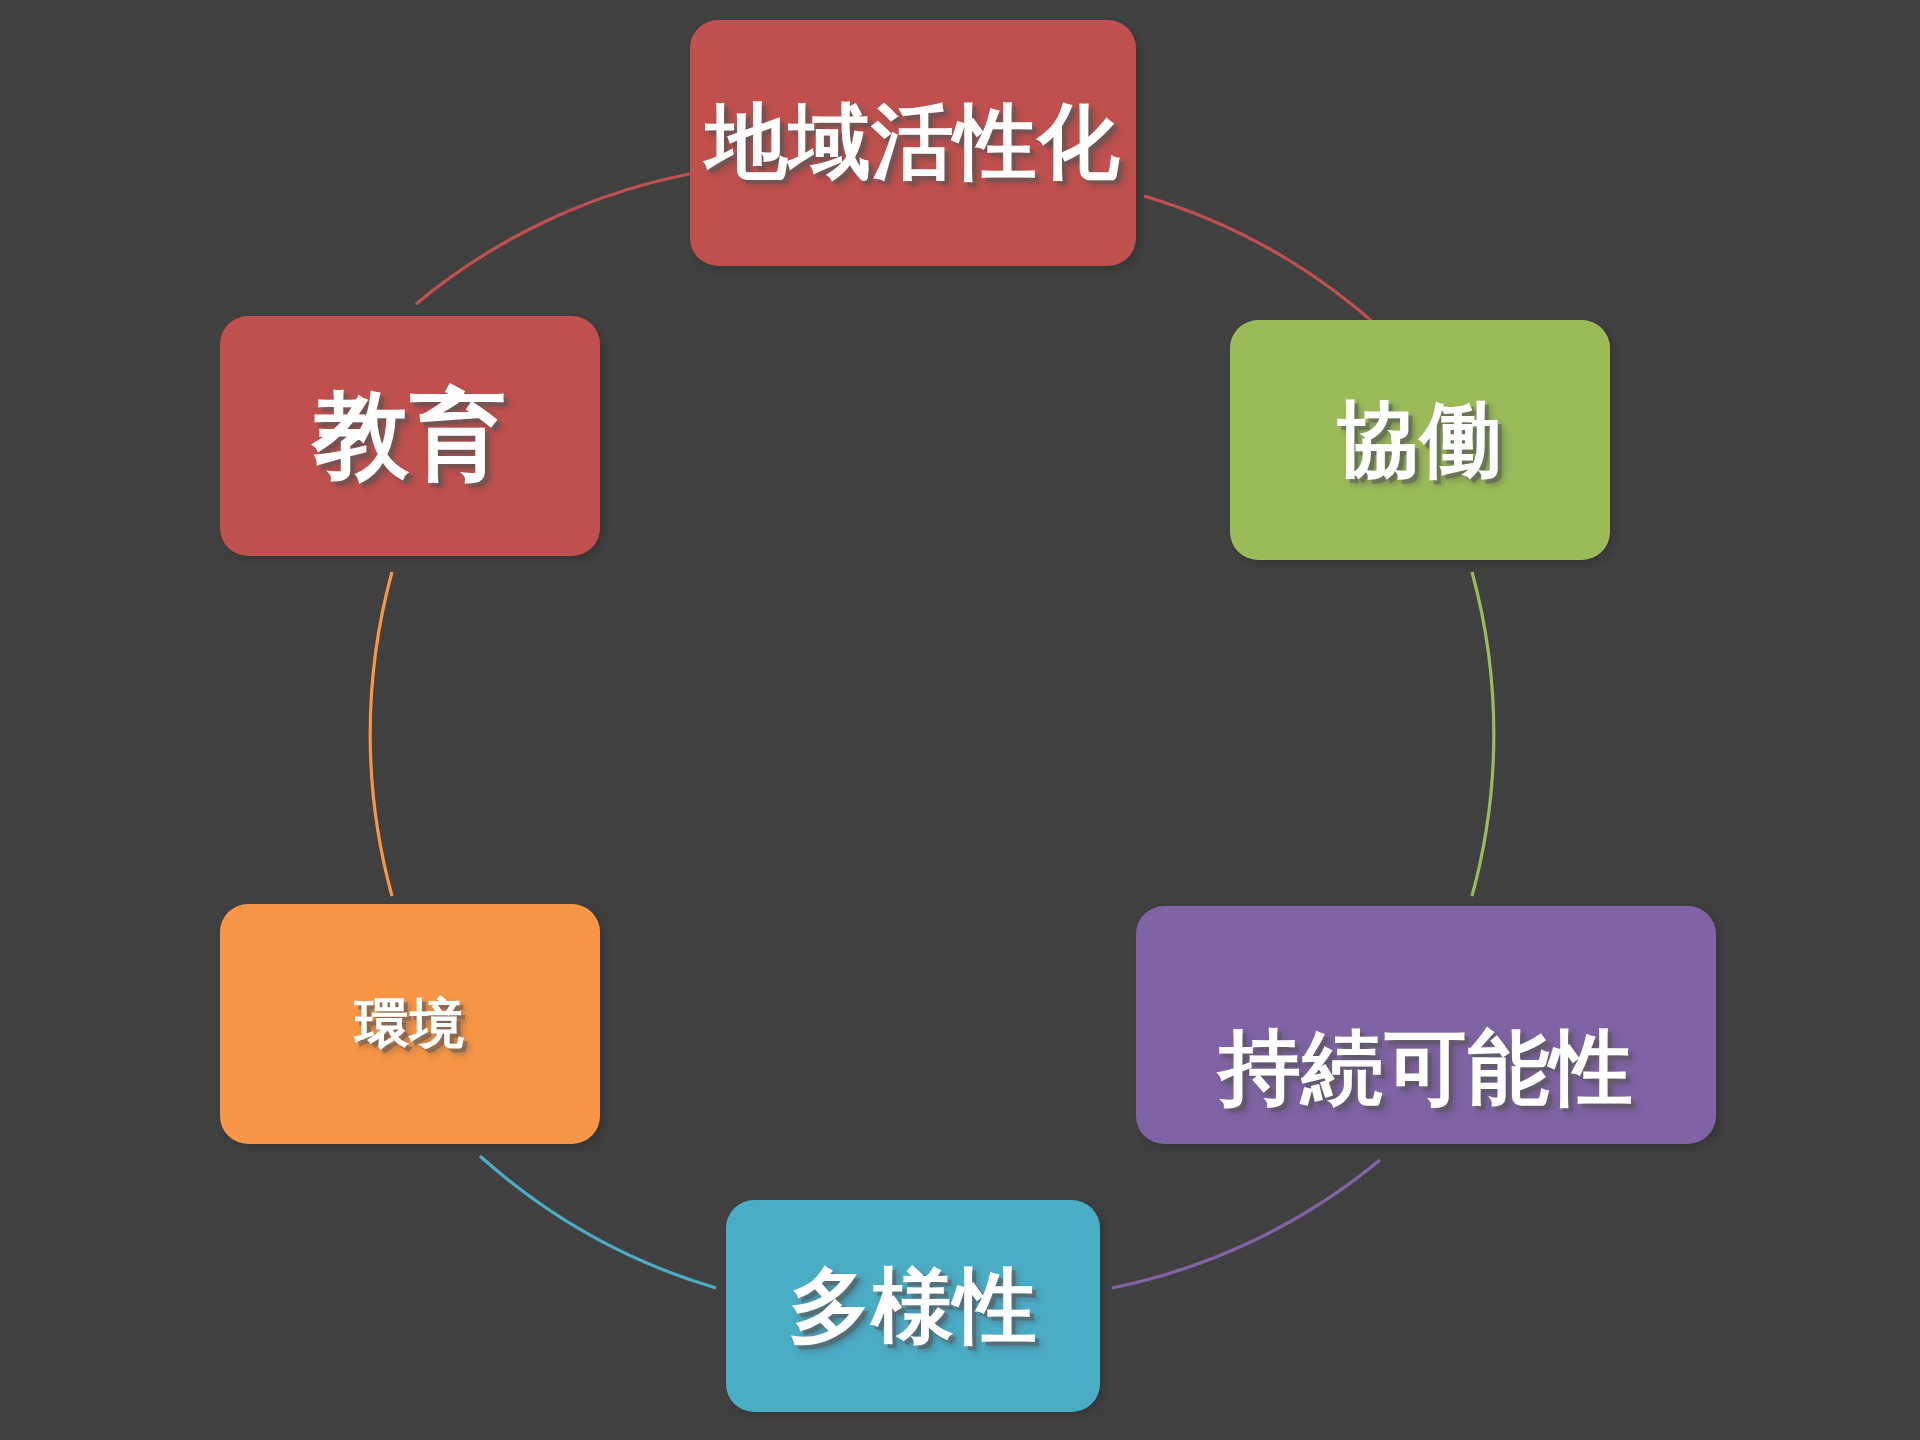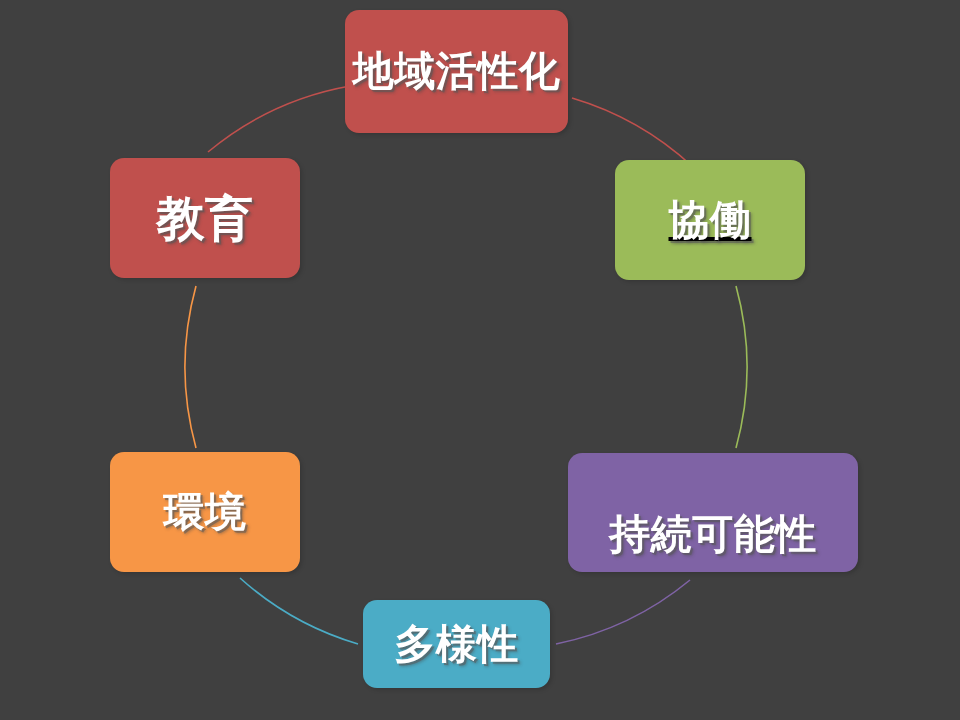--- a/index.html
+++ b/index.html
@@ -43,31 +43,31 @@
     text-shadow:
       2px 2px 0 rgba(90,90,90,0.55),
       3px 3px 3px rgba(70,70,70,0.40);
     letter-spacing: 0.5px;
   }
 
   
   #node-chiiki      { left: 345px; top: 10px;  width: 223px; height: 123px; }
   #node-chiiki .node-label { font-size: 41px; }
 
-  #node-kyodo       { left: 615px; top: 160px; width: 190px; height: 120px; text-decoration: underline; }
+  #node-kyodo       { left: 615px; top: 160px; width: 190px; height: 120px; }
   #node-kyodo .node-label { font-size: 41px; }
 
   #node-jizoku      { left: 568px; top: 453px; width: 290px; height: 119px; }
   #node-jizoku .node-label { font-size: 41px; margin-top: 44px; }
 
-  #node-tayousei    { left: 363px; top: 600px; width: 187px; height: 88px; }
+  #node-tayousei    { left: 363px; top: 600px; width: 187px; height: 106px; }
   #node-tayousei .node-label { font-size: 41px; }
 
   #node-kankyo      { left: 110px; top: 452px; width: 190px; height: 120px; }
-  #node-kankyo .node-label { font-size: 41px; }
+  #node-kankyo .node-label { font-size: 27px; }
 
   #node-kyoiku      { left: 110px; top: 158px; width: 190px; height: 120px; }
   #node-kyoiku .node-label { font-size: 48px; }
 </style>
 </head>
 <body>
 
 <div id="stage" style="background: #404040; padding-left: 45px;">
 
   <svg id="arc-layer" viewBox="0 0 960 720" width="960" height="720" xmlns="http://www.w3.org/2000/svg">

